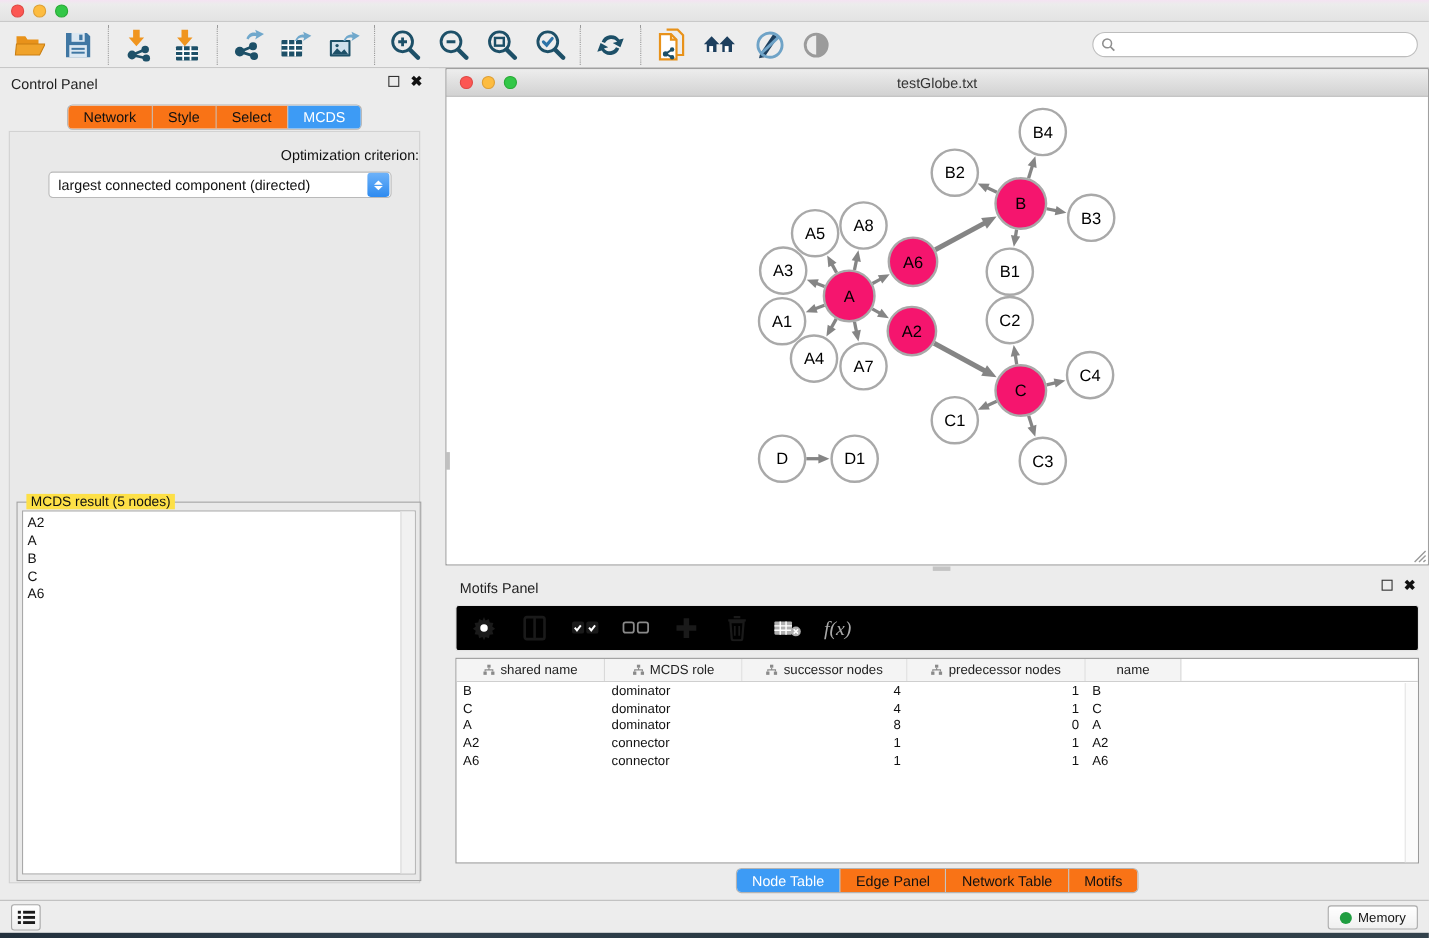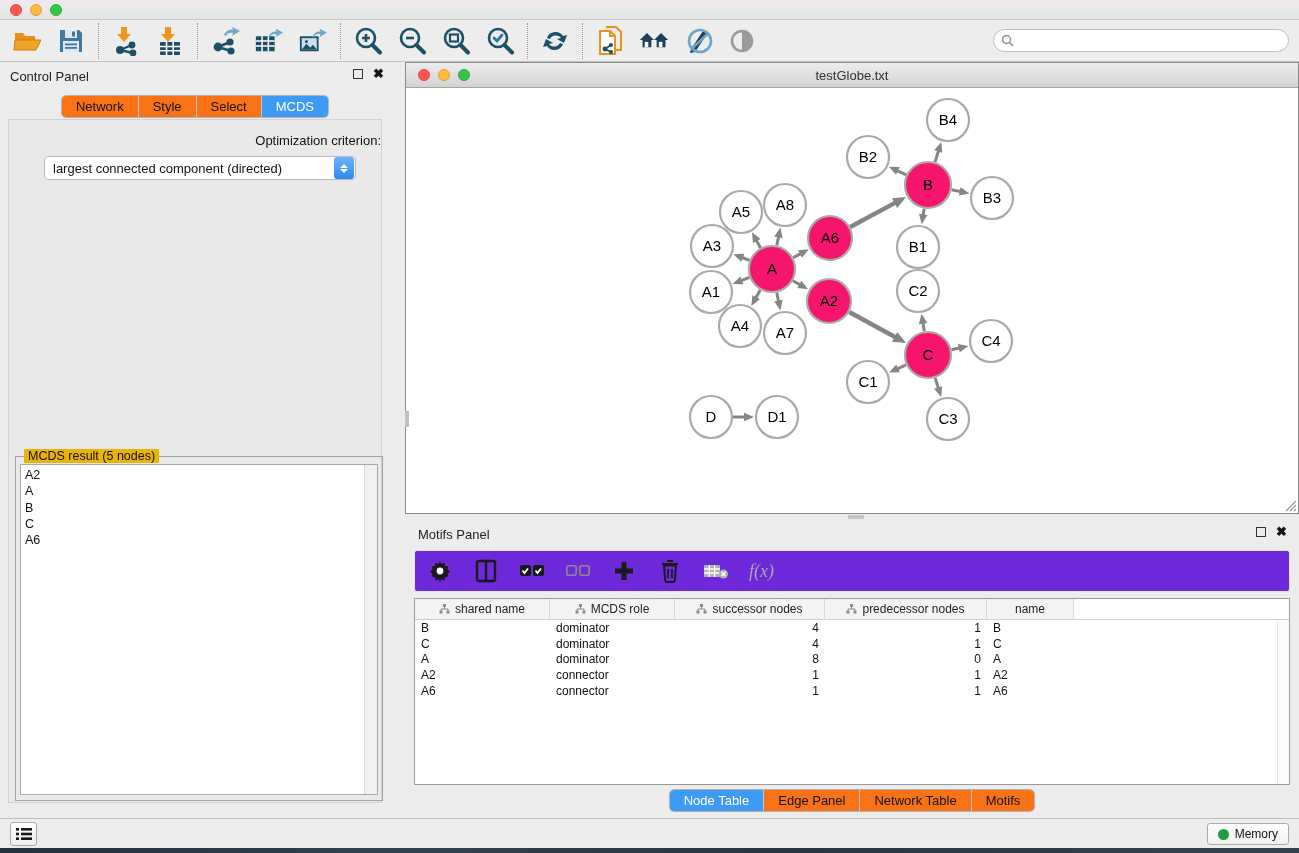--- a/index.html
+++ b/index.html
@@ -55,21 +55,21 @@
     align-items:center; justify-content:center; gap:1px; }
   .stepper .chev { width:0; height:0; border-left:4px solid transparent; border-right:4px solid transparent; }
   .chev.up { border-bottom:4px solid #fff; }
   .chev.dn { border-top:4px solid #fff; }
   .btn-row { position:absolute; left:0; right:0; top:72px; display:flex; justify-content:center; gap:14px; }
   .pbtn { background:#fff; border:1px solid #b4b4b4; border-radius:4px; padding:3px 14px;
     font-size:13px; color:#111; }
 
   .groupbox { position:absolute; left:6px; top:336px; width:368px; height:345px;
     border:1px solid #a3a3a3; }
-  .groupbox .gtitle { position:absolute; left:8px; top:-8px; background:#eab308; padding:0 4px;
+  .groupbox .gtitle { position:absolute; left:8px; top:-8px; background:#fde047; padding:0 4px;
     font-size:12.5px; color:#111; }
   .glist { position:absolute; left:4px; top:7px; right:4px; bottom:5px; background:#fff;
     border:1px solid #a9a9a9; }
   .glist .scroll { position:absolute; right:0; top:0; bottom:0; width:13px; background:#f1f1f1;
     border-left:1px solid #d9d9d9; }
   .glist .items { position:absolute; left:4px; top:2px; right:16px; font-size:12.5px; color:#111; }
   .glist .items div { line-height:16.3px; }
 
   
   .net-window { position:absolute; left:405px; top:62px; width:894px; height:452px;
@@ -78,21 +78,21 @@
     background:linear-gradient(#ededed,#d2d2d2); border-bottom:1px solid #a6a6a6; }
   .net-title .traffic { top:6px; left:12px; }
   .net-title .wtitle { position:absolute; left:0; right:0; top:5px; text-align:center; font-size:13px; color:#333; }
   .net-canvas { position:absolute; left:0; top:25px; right:0; bottom:0; background:#fff; overflow:hidden; }
   .resize-grip { position:absolute; right:1px; bottom:1px; width:14px; height:14px; }
   .net-scrollmark-left { position:absolute; left:-1px; top:348px; width:4px; height:16px; background:#c0c0c0; }
   .net-scrollmark-bottom { position:absolute; left:443px; top:452px; width:16px; height:4px; background:#c0c0c0; }
 
   
   .table-panel { position:absolute; left:405px; top:520px; width:894px; height:295px; background:#ececec; }
-  .tp-toolbar { position:absolute; left:9px; top:30px; right:9px; height:42px; background:#6d28d9;
+  .tp-toolbar { position:absolute; left:9px; top:30px; right:9px; height:42px; background:#000000;
     border:1px solid #e3e3e3; border-radius:3px; display:flex; align-items:center; gap:20px; padding-left:12px; }
   .tp-toolbar .ticon { width:26px; height:26px; }
   .fx { font-family:"Liberation Serif", serif; font-style:italic; font-size:18px; color:#aaa; }
   .tbl { position:absolute; left:9px; top:78px; right:9px; bottom:30px; background:#fff;
     border:1px solid #9a9a9a; overflow:hidden; }
   .tbl-head { display:flex; height:21px; border-bottom:1px solid #cfcfcf; }
   .th { background:#f4f4f4; border-right:1px solid #d9d9d9; display:flex; align-items:center;
     justify-content:center; gap:5px; font-size:12px; color:#222; }
   .tbl-body { font-size:12px; color:#111; }
   .tr { display:flex; height:15.8px; align-items:center; }

